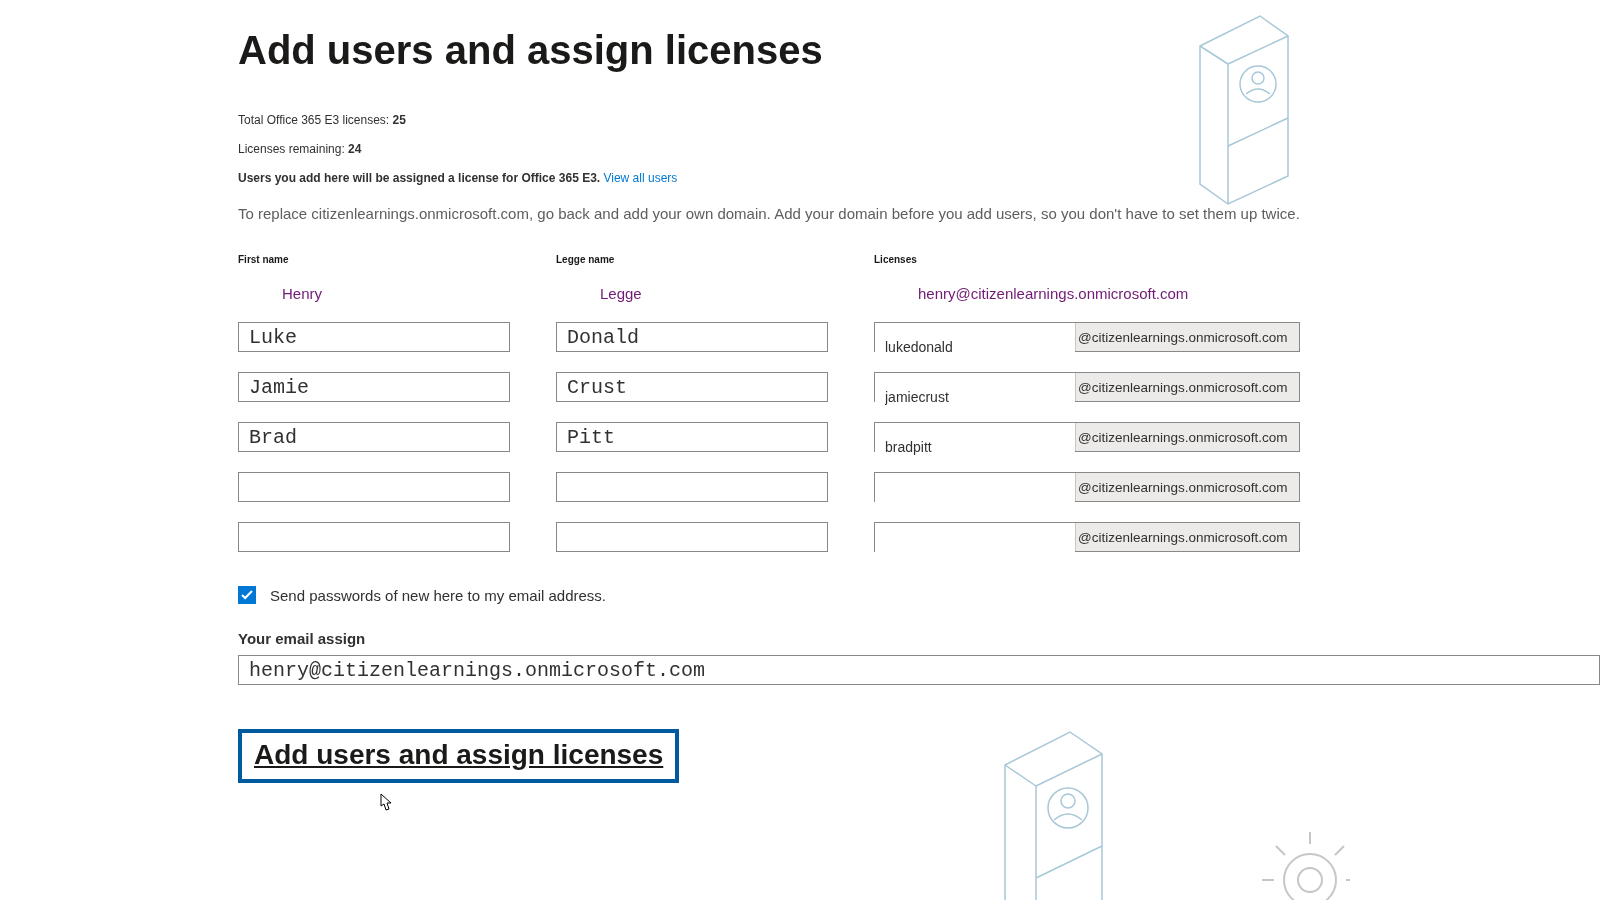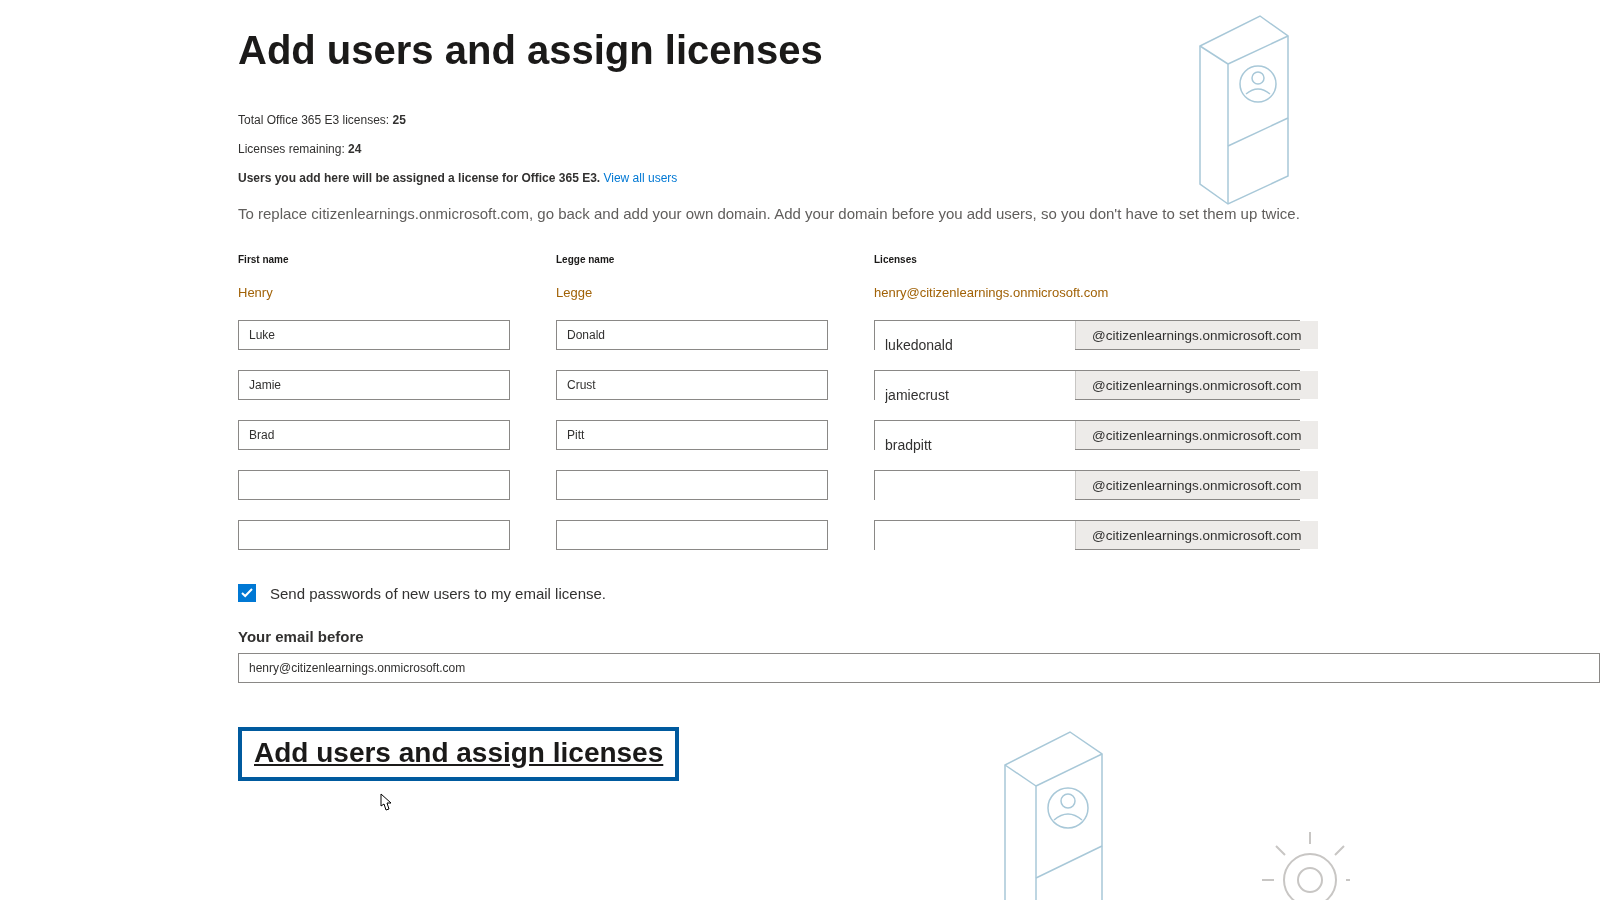--- a/index.html
+++ b/index.html
@@ -42,30 +42,31 @@
     column-gap: 46px;
     row-gap: 20px;
     align-items: center;
   }
   .col-header {
     font-size: 10px;
     font-weight: 600;
     color: #1b1a19;
   }
   .static-val {
-    font-size: 13px;
-    color: #a16207;
+    font-size: 15px;
+    color: #701a75;
+    margin-left: 44px;
   }
   input[type="text"] {
     width: 100%;
     height: 30px;
     border: 1px solid #8a8886;
     padding: 0 10px;
-    font-size: 12px;
-    font-family: Liberation Sans, sans-serif;
+    font-size: 20px;
+    font-family: Liberation Mono, monospace;
     color: #323130;
     background: #ffffff;
   }
   .user-cell {
     display: flex;
     width: 426px;
     height: 30px;
     border: 1px solid #8a8886;
   }
   .user-cell .uname {
@@ -77,21 +78,21 @@
     font-family: inherit;
     background: #fff;
     margin-top: 10px;
   }
   .user-cell .domain {
     flex: 1;
     background: #edebe9;
     border-left: 1px solid #c8c6c4;
     display: flex;
     align-items: center;
-    padding: 0 16px;
+    padding: 0 2px;
     font-size: 13.5px;
     color: #323130;
     white-space: nowrap;
   }
   .check-row {
     margin-top: 34px;
     display: flex;
     align-items: center;
     gap: 14px;
   }
@@ -212,25 +213,25 @@
         <div class="domain">@citizenlearnings.onmicrosoft.com</div>
       </div>
     </div>
 
   <div class="check-row">
     <div class="checkbox">
       <svg viewBox="0 0 12 12">
           <path d="M1 6 L4.2 9 L11 2" stroke="#ffffff" stroke-width="2" fill="none"></path>
         </svg>
     </div>
-    <div class="check-label">Send passwords of new users to my email license.</div>
+    <div class="check-label">Send passwords of new here to my email address.</div>
   </div>
 
   <div class="email-block">
-    <div class="email-label">Your email before</div>
+    <div class="email-label">Your email assign</div>
     <input type="text" class="email-field" value="henry@citizenlearnings.onmicrosoft.com" style="">
   </div>
 
   <div class="cta-wrap">
     <button class="cta">Add users and assign licenses</button>
   </div>
 
 </div>
 
 <svg class="deco topright" width="120" height="200" viewBox="0 0 120 200">

